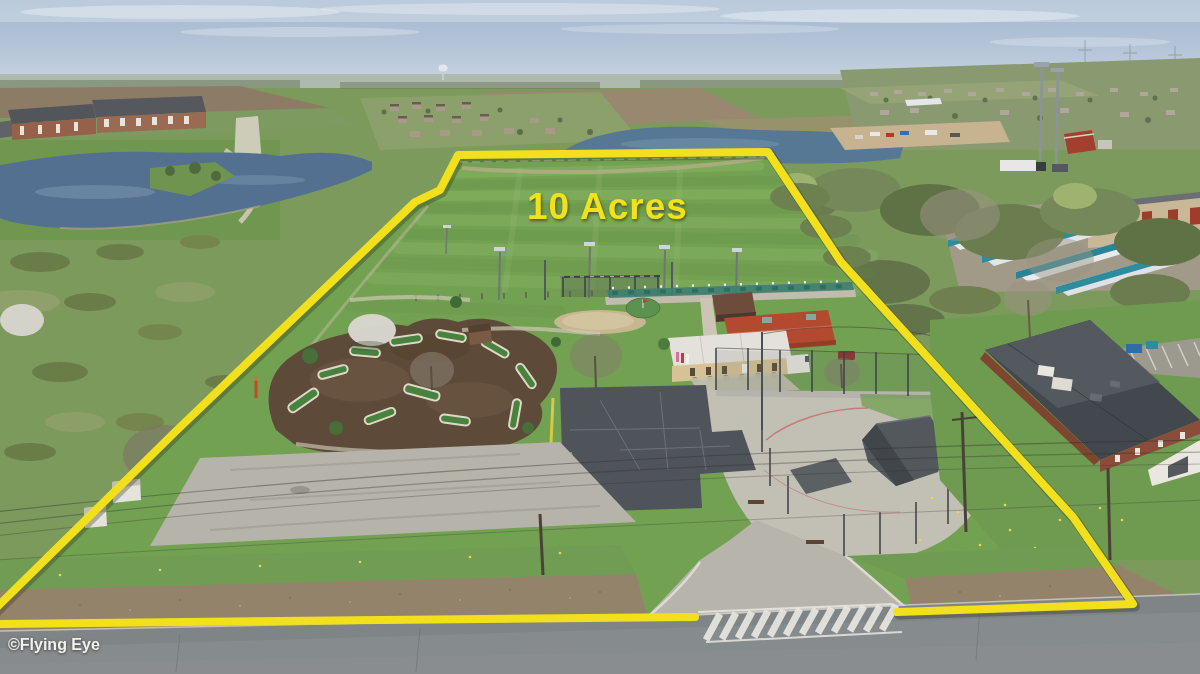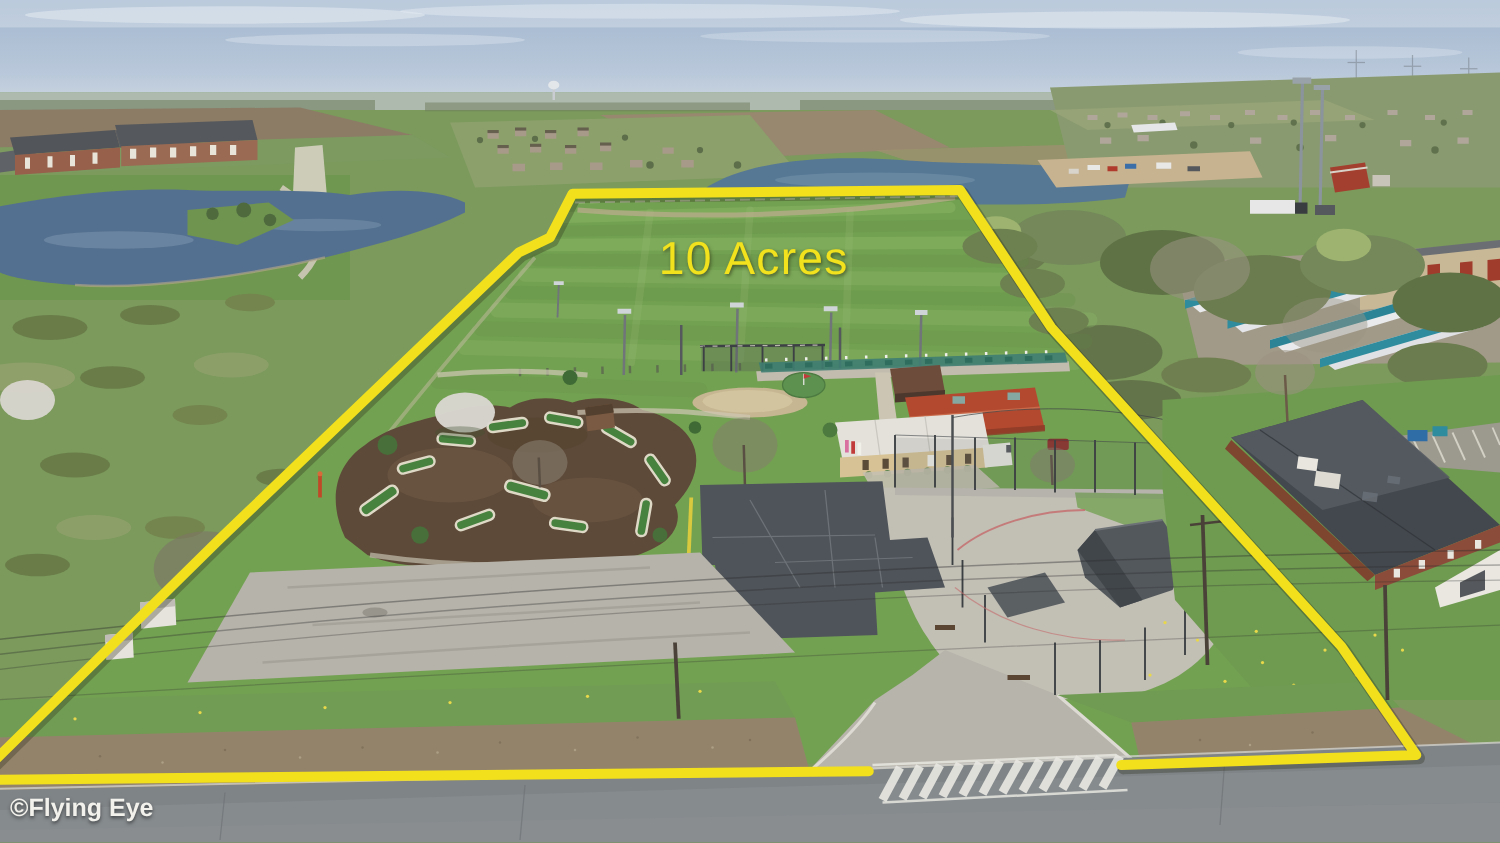--- a/index.html
+++ b/index.html
@@ -1,22 +1,22 @@
 <!DOCTYPE html>
 <html><head>
 <meta charset="utf-8">
 <style>
   html,body{margin:0;padding:0}
   body{width:1200px;height:674px;position:relative;overflow:hidden;
        background:#7b9a5c;font-family:"Liberation Sans",sans-serif}
   svg{position:absolute;left:0;top:0;display:block}
-  .acreage{position:absolute;left:527px;top:186px;font-size:37px;font-weight:normal;
+  .acreage{position:absolute;left:527px;top:186px;font-size:37px;font-weight:bold;
            color:#F2E11D;letter-spacing:1px;text-shadow:1px 2px 3px rgba(45,45,15,.6);
            white-space:nowrap}
-  .watermark{position:absolute;left:8px;top:636px;font-size:20px;font-weight:bold;
+  .watermark{position:absolute;left:8px;top:636px;font-size:16px;font-weight:bold;
              color:#F2F1EC;text-shadow:0 1px 3px rgba(0,0,0,.55);white-space:nowrap}
 </style>
 </head>
 <body>
 
 <svg width="1200" height="674" viewBox="0 0 1200 674">
   <defs>
     <linearGradient id="sky" x1="0" y1="0" x2="0" y2="1">
       <stop offset="0" stop-color="#a3b7cf"></stop>
       <stop offset="0.7" stop-color="#b9c8da"></stop>

